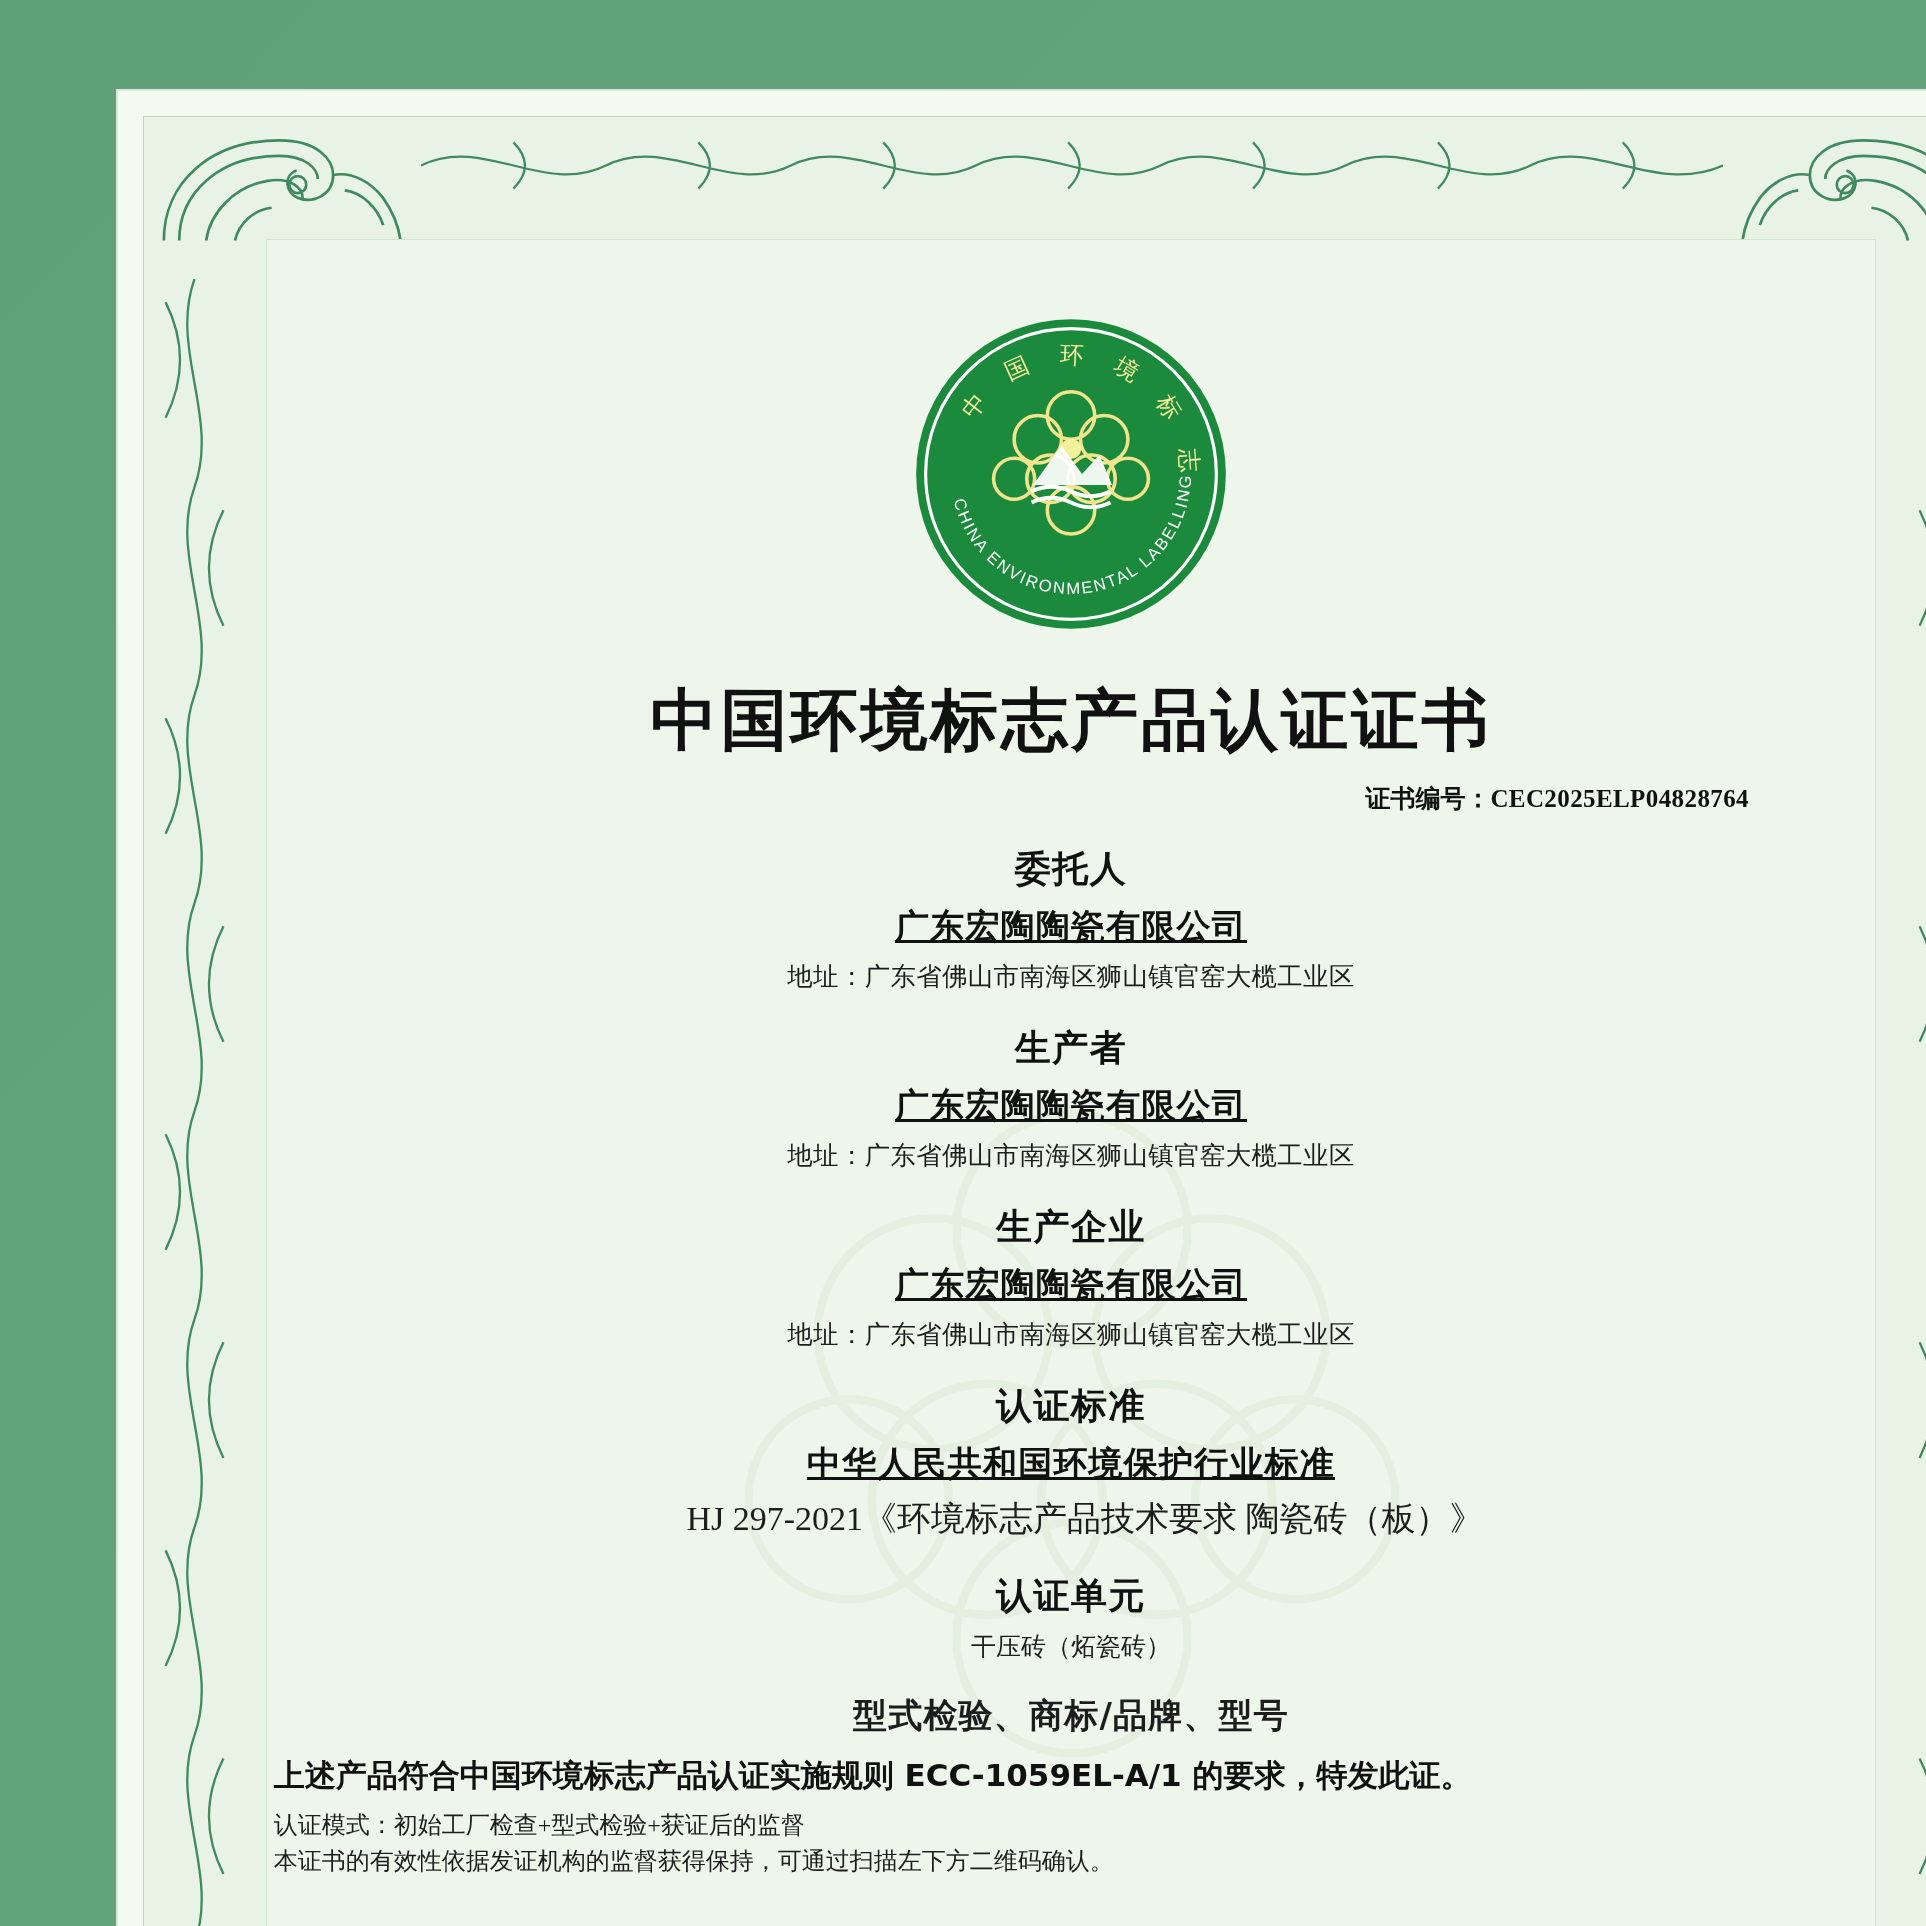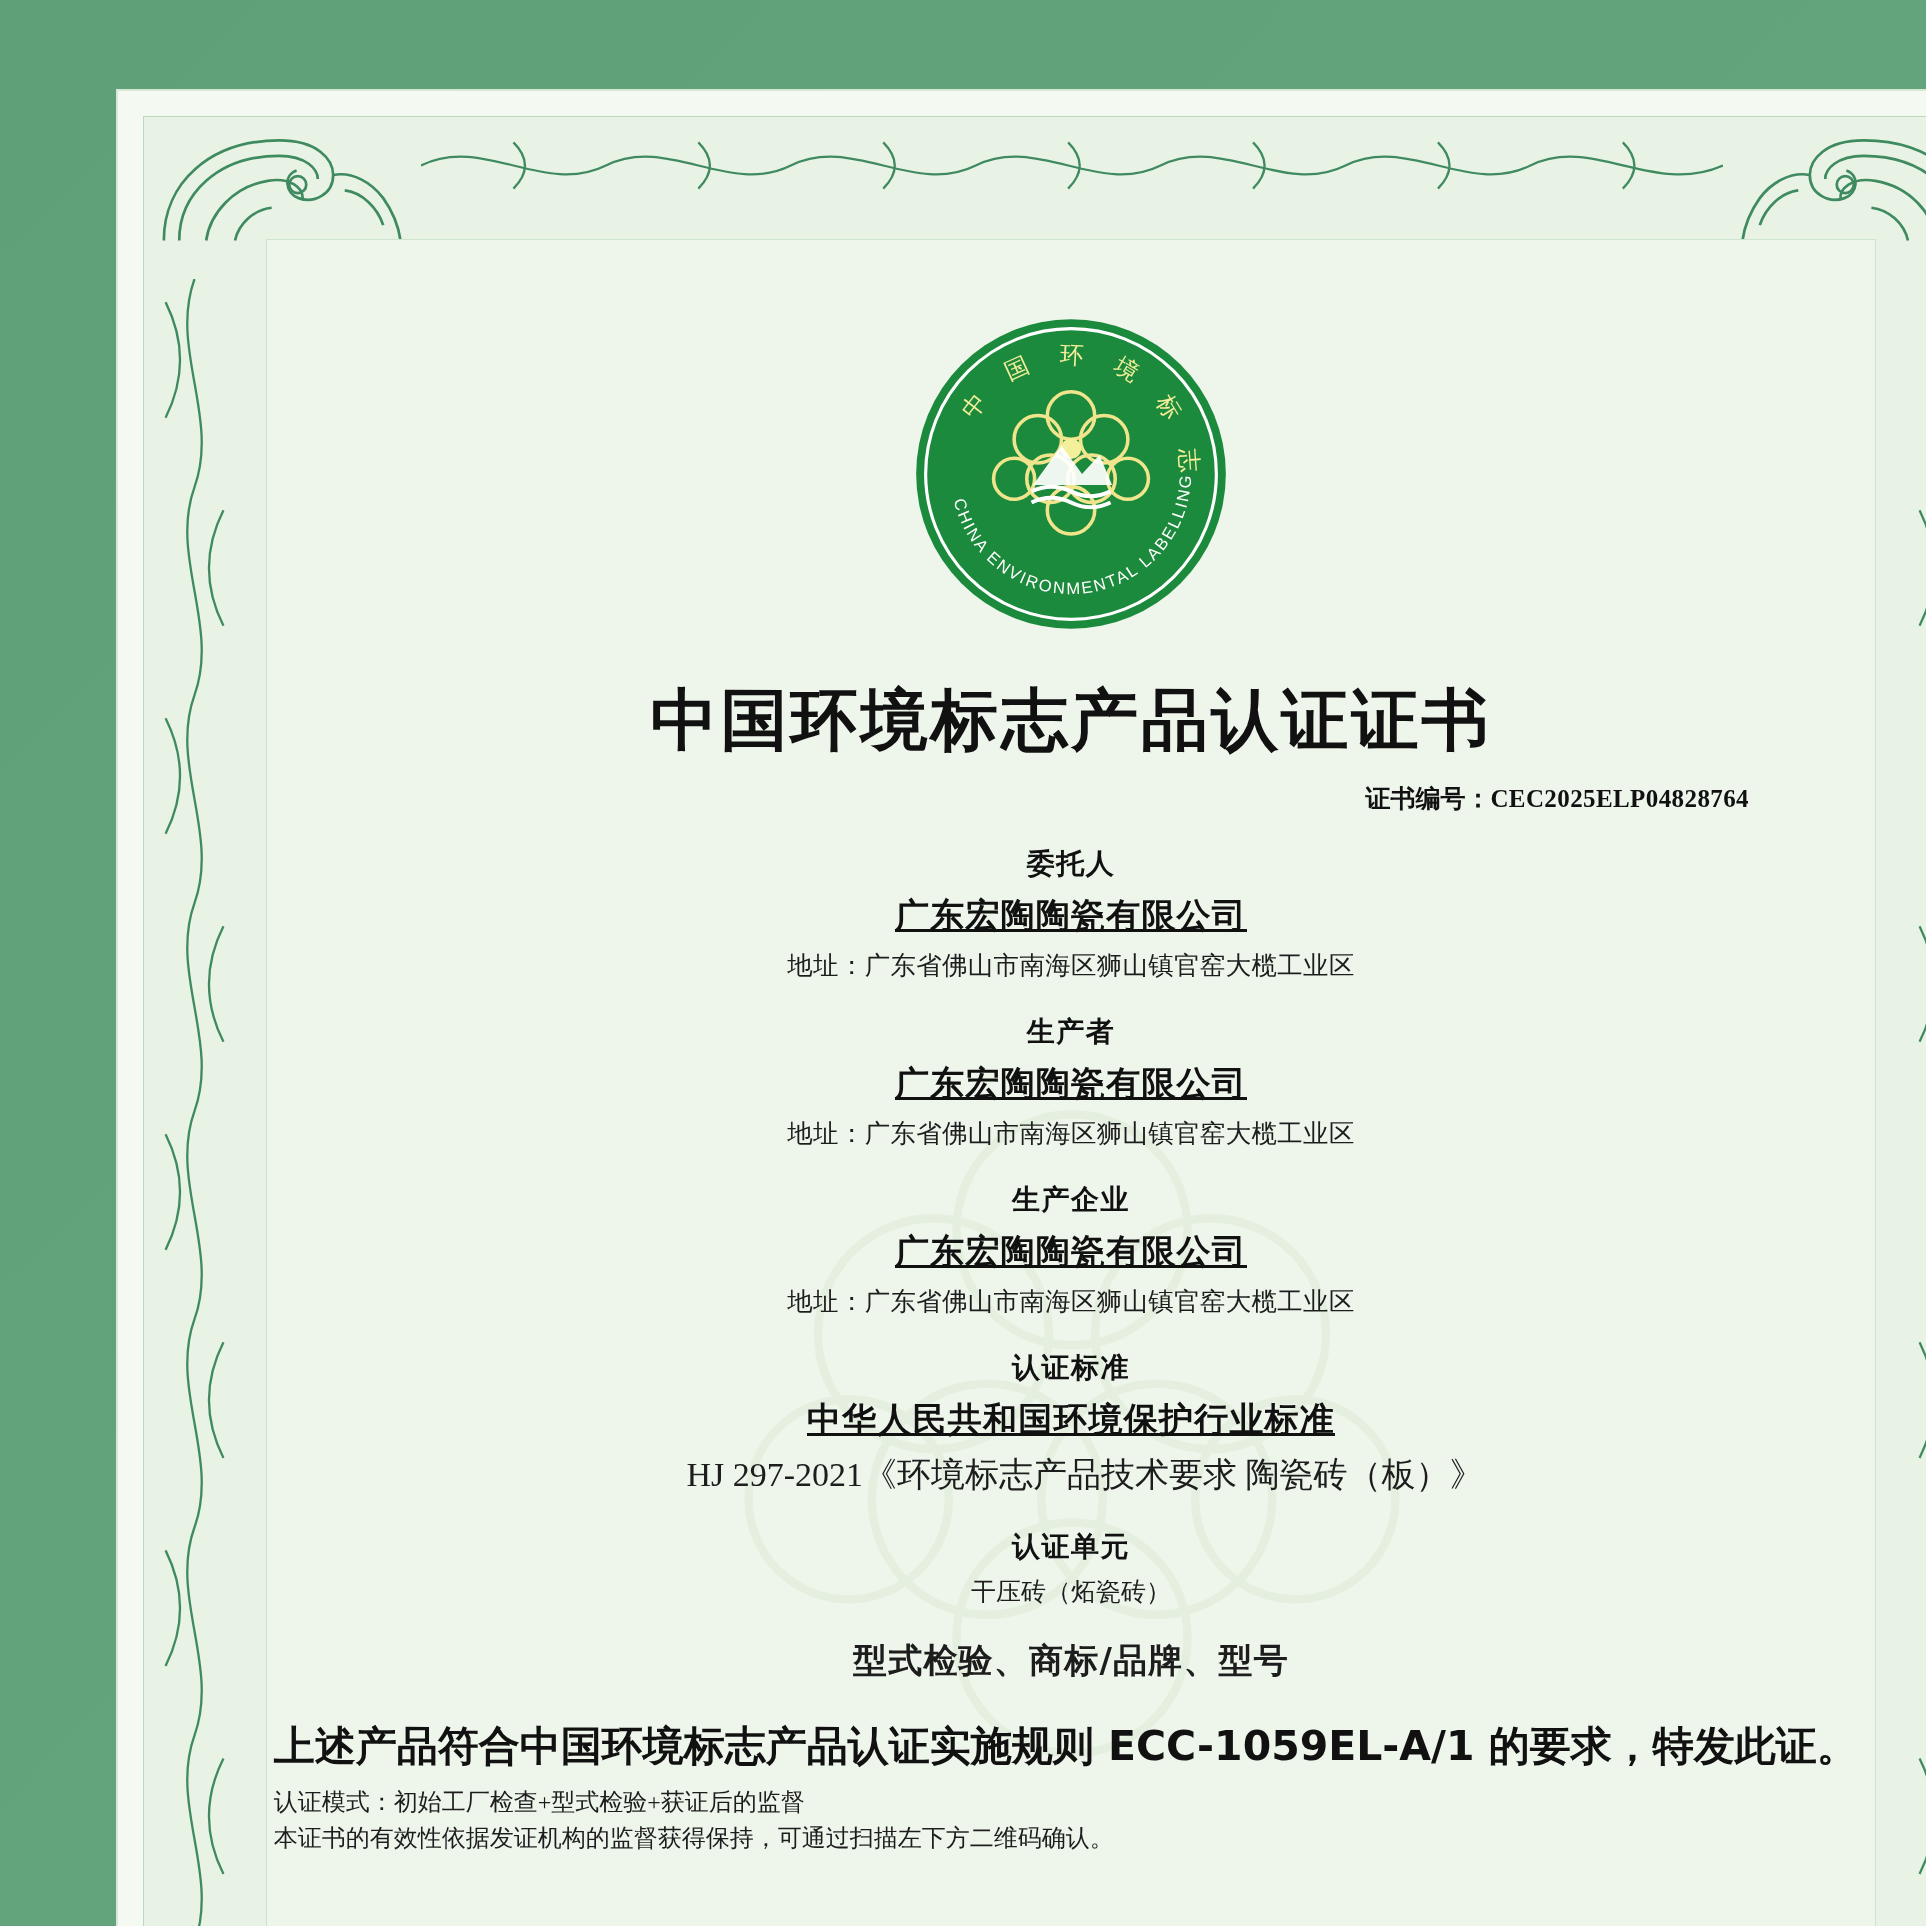--- a/index.html
+++ b/index.html
@@ -114,21 +114,21 @@
     color: #111;
   }
   .cert-no .num {
     letter-spacing: 0.4px;
   }
 
   .block { margin-top: 30px; }
   .blk-head {
     font-family: Liberation Mono, monospace;
     font-weight: bold;
-    font-size: 28px;
+    font-size: 36px;
     letter-spacing: 1.5px;
     color: #111;
   }
   .blk-main {
     margin-top: 10px;
     font-family: "DejaVu Sans", sans-serif;
     font-weight: bold;
     font-size: 34px;
     letter-spacing: 1.2px;
     color: #111;
@@ -157,26 +157,26 @@
     font-weight: bold;
     font-size: 34px;
     letter-spacing: 1.2px;
   }
   .prod-val {
     margin-top: 9.2px;
     font-size: 25px;
   }
 
   .statement {
-    margin-top: 35px;
+    margin-top: 16px;
     text-align: left;
     padding-left: 7.7px;
     font-family: "DejaVu Sans", sans-serif;
     font-weight: bold;
-    font-size: 41px;
+    font-size: 31px;
     letter-spacing: 0px;
     color: #111;
   }
   .notes {
     margin-top: 10px;
     text-align: left;
     padding-left: 7.7px;
     font-size: 24px;
     line-height: 1.5;
     color: #1d1d1d;

